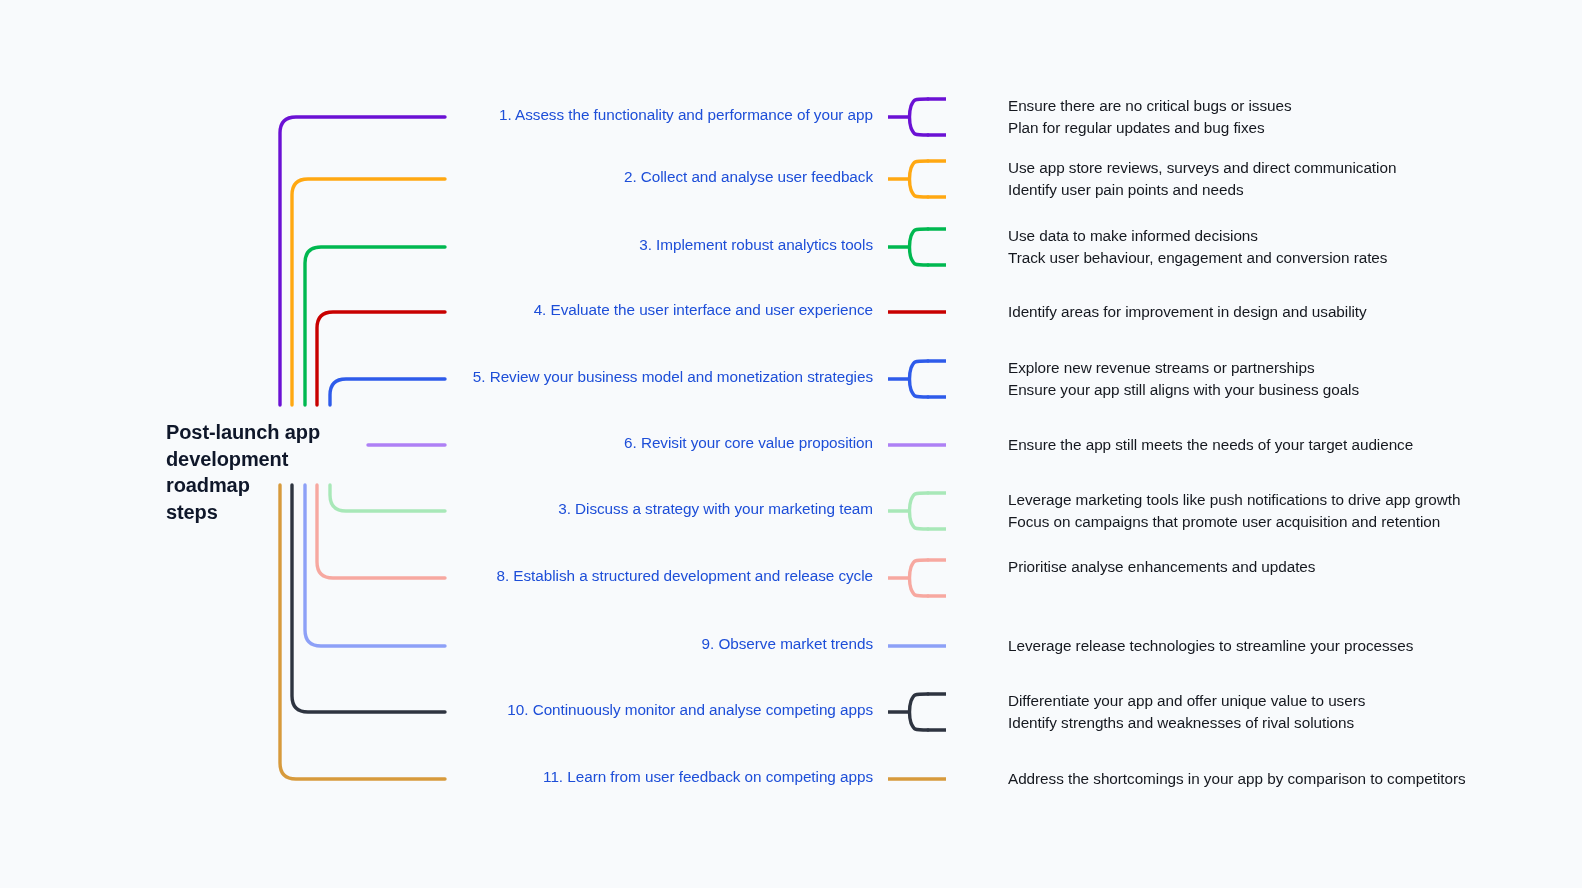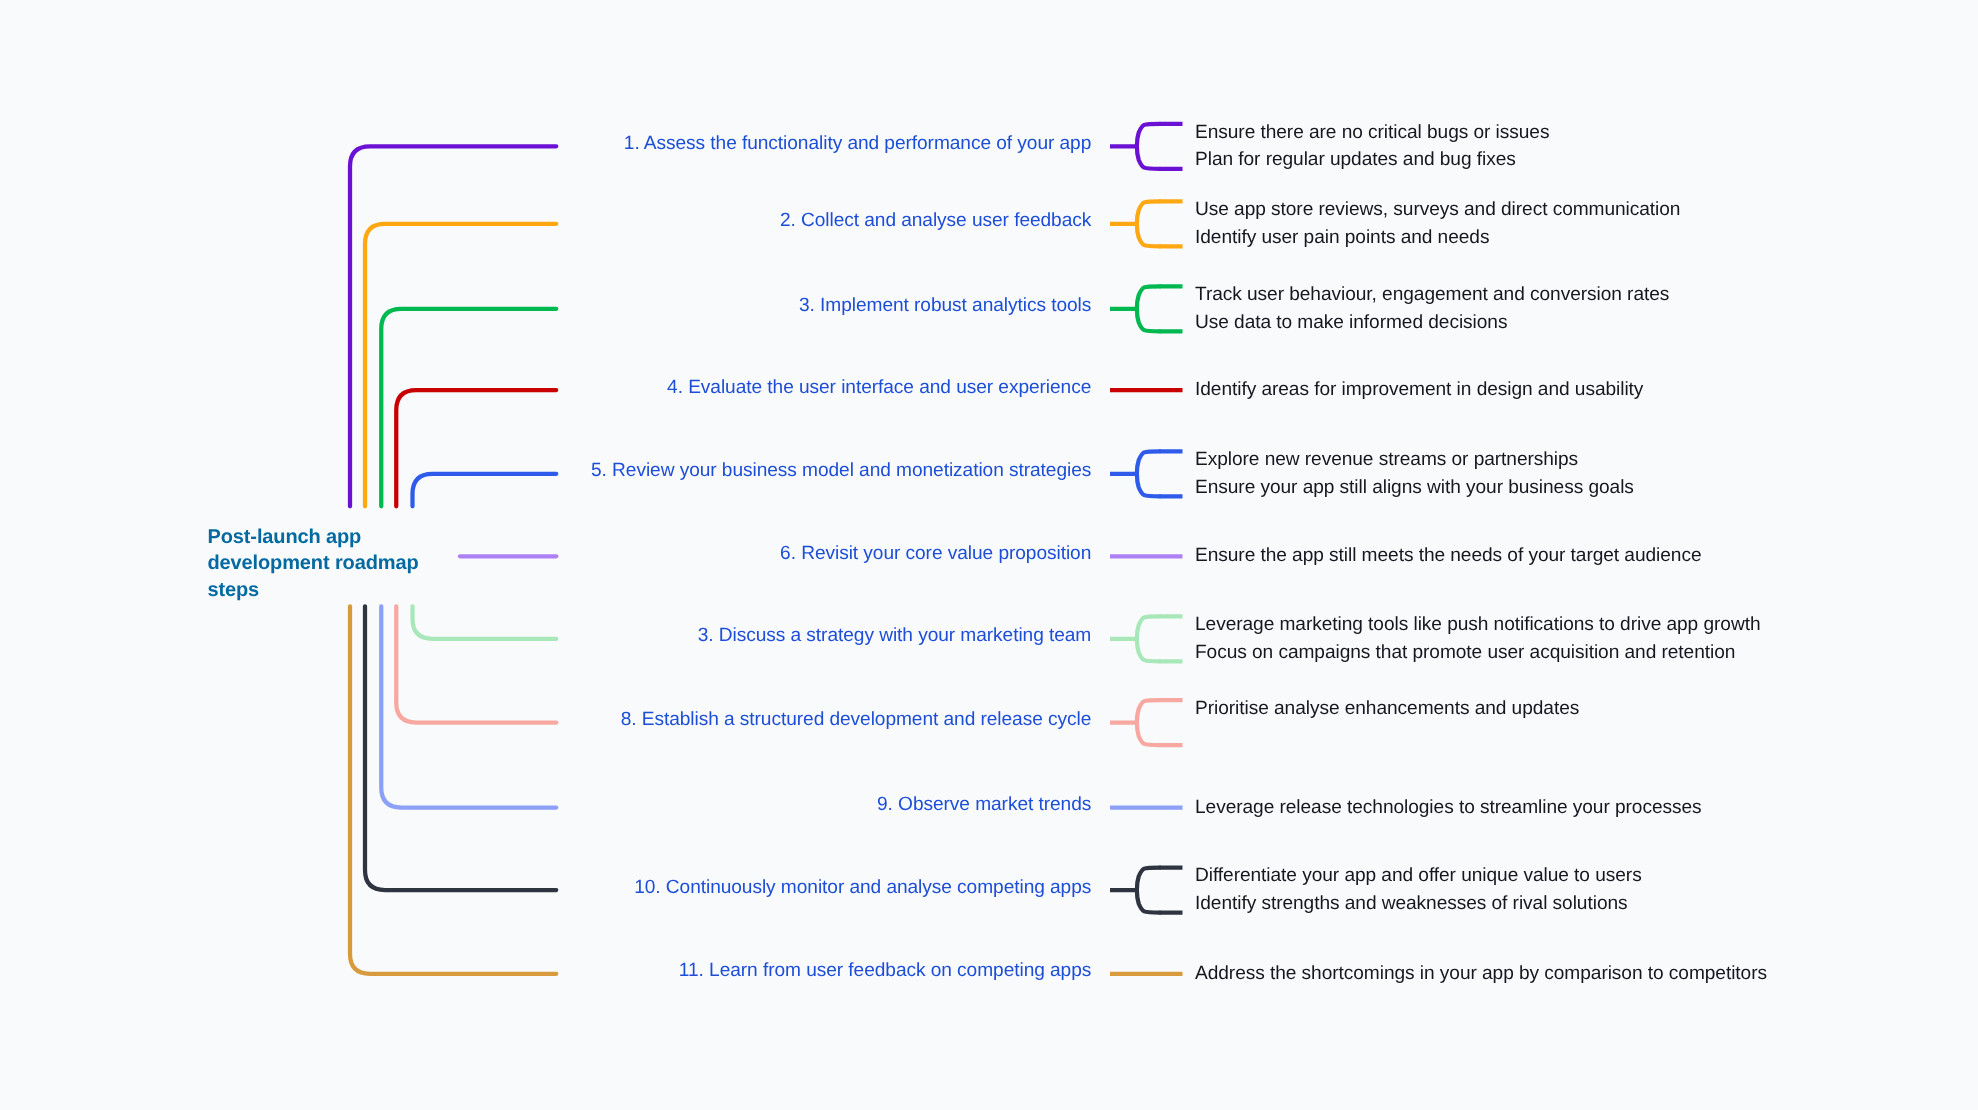--- a/index.html
+++ b/index.html
@@ -24,24 +24,24 @@
     top: 0;
     width: 1582px;
     height: 888px;
     pointer-events: none;
   }
   #root-label {
     position: absolute;
     left: 166px;
     top: 419px;
     width: 190px;
-    font-size: 16px;
+    font-size: 20px;
     font-weight: bold;
     line-height: 1.33;
-    color: #0369a1;
+    color: #0f172a;
     letter-spacing: -0.1px;
   }
   .row {
     position: absolute;
     left: 0;
     width: 1582px;
     height: 0;
   }
   .step-label {
     position: absolute;
@@ -55,21 +55,21 @@
   }
   .connector {
     position: absolute;
     left: 888px;
     top: -26px;
     width: 58px;
     height: 52px;
   }
   .desc-block {
     position: absolute;
-    left: 956px;
+    left: 1008px;
     font-size: 15.3px;
     color: #15181f;
     line-height: 1.46;
     white-space: nowrap;
     letter-spacing: -0.05px;
   }
   .desc-block.two { top: -22px; }
   .desc-block.one { top: -11px; text-align: right; }
   .desc-line { display: block; }
 </style>
@@ -127,22 +127,22 @@
       </div>
       <div class="row" style="top: 247px;">
         <div class="step-label">3. Implement robust analytics tools</div>
         <div class="connector"><svg viewBox="0 0 58 52" width="58" height="52">
             <path d="M 0 26 L 20 26" fill="none" stroke="#00b850" stroke-width="3.4" stroke-linecap="round"></path>
             <path d="M 40 8 C 26 8 26 8 23 15 C 21 21 21 31 23 37 C 26 44 26 44 40 44" fill="none" stroke="#00b850" stroke-width="3.4" stroke-linecap="round"></path>
             <path d="M 40 8 L 58 8" fill="none" stroke="#00b850" stroke-width="3.4" stroke-linecap="round"></path>
             <path d="M 40 44 L 58 44" fill="none" stroke="#00b850" stroke-width="3.4" stroke-linecap="round"></path>
           </svg></div>
         <div class="desc-block two">
+          <span class="desc-line">Use data to make informed decisions</span>
           <span class="desc-line">Track user behaviour, engagement and conversion rates</span>
-          <span class="desc-line">Use data to make informed decisions</span>
         </div>
       </div>
       <div class="row" style="top: 312px;">
         <div class="step-label">4. Evaluate the user interface and user experience</div>
         <div class="connector"><svg viewBox="0 0 58 52" width="58" height="52">
             <path d="M 0 26 L 58 26" fill="none" stroke="#c80000" stroke-width="3.4" stroke-linecap="round"></path>
           </svg></div>
         <div class="desc-block one">
           <span class="desc-line">Identify areas for improvement in design and usability</span>
         </div>

